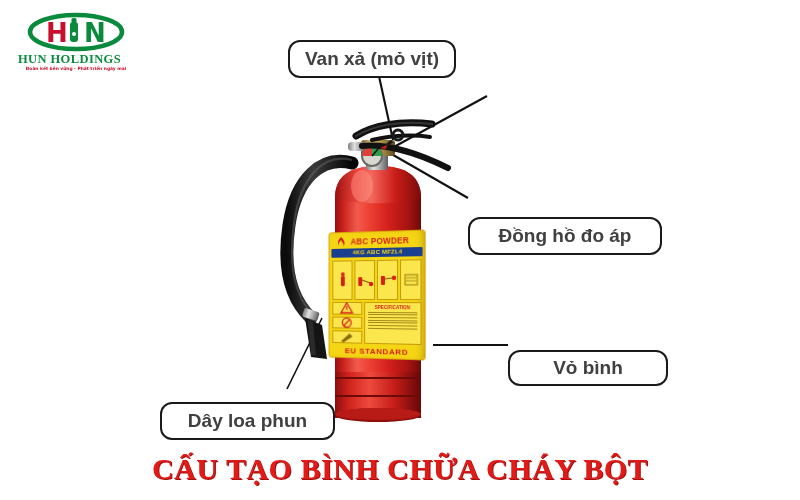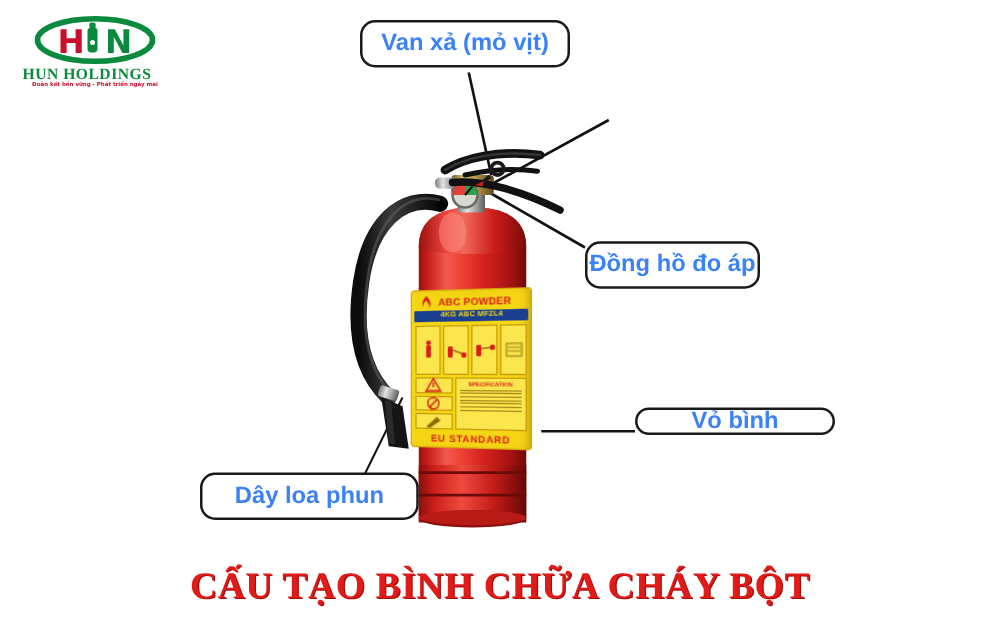--- a/index.html
+++ b/index.html
@@ -26,28 +26,29 @@
     font-family:"DejaVu Sans", sans-serif;
     font-size:4.4px;font-weight:bold;color:#c8102e;white-space:nowrap;
   }
 
   
   .callout{
     position:absolute;
     background:#ffffff;
     border:2px solid #1a1a1a;
     border-radius:12px;
-    color:#3b82f6;
+    color:#404040;
     font-family:"Liberation Sans", sans-serif;
     font-weight:bold;
     font-size:19px;
     display:flex;align-items:center;justify-content:center;
     white-space:nowrap;
     box-sizing:border-box;
     z-index:7;
+    margin-top:24px;
   }
 
   
   #title{
     position:absolute;left:0;top:452px;width:800px;text-align:center;
     font-family:"Liberation Serif", serif;
     font-weight:bold;font-size:30px;letter-spacing:.5px;
     color:#e01b18;
     text-shadow:1px 1px 0 #a50f0d;
   }
@@ -290,25 +291,25 @@
     </div>
 
     <div class="st-foot">EU STANDARD</div>
   </div>
 
   <div class="callout" style="left:288px;top:16px;width:168px;height:38px;">
     <span>Van xả (mỏ vịt)</span>
   </div>
 
 
-  <div class="callout" style="left:468px;top:193px;width:140px;height:38px;">
+  <div class="callout" style="left:468px;top:193px;width:194px;height:38px;">
     <span>Đồng hồ đo áp</span>
   </div>
 
-  <div class="callout" style="left:508px;top:326px;width:160px;height:22px;">
+  <div class="callout" style="left:508px;top:326px;width:160px;height:36px;">
     <span>Vỏ bình</span>
   </div>
 
   <div class="callout" style="left:160px;top:378px;width:175px;height:38px;">
     <span>Dây loa phun</span>
   </div>
 
   <div id="title">CẤU TẠO BÌNH CHỮA CHÁY BỘT</div>
 
 </div>

